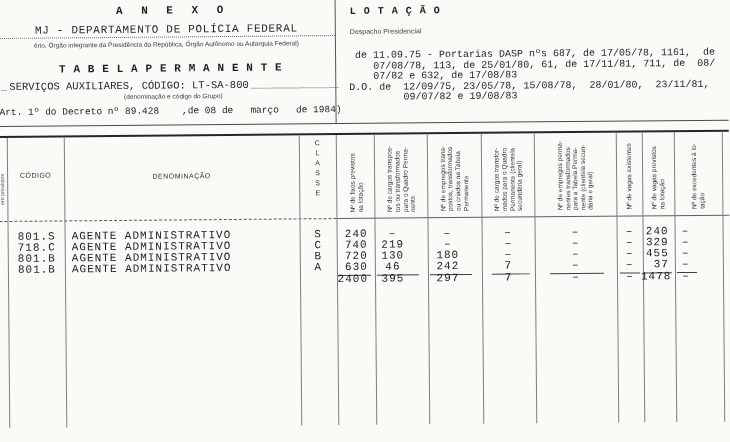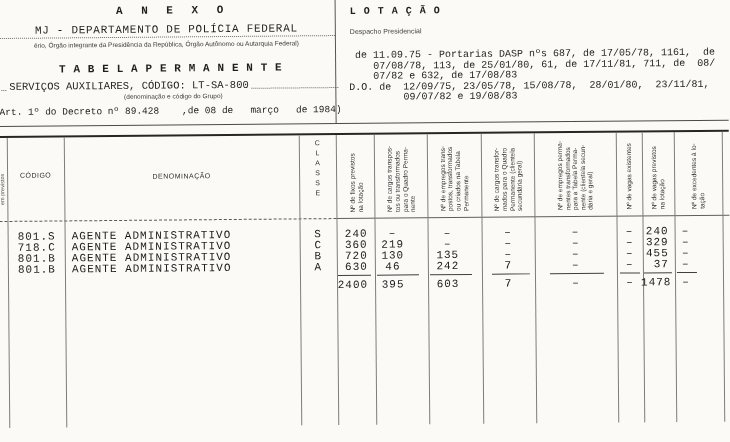--- a/index.html
+++ b/index.html
@@ -51,21 +51,21 @@
   .denhead{left:65px;top:174px;width:235px;text-align:center;font-size:7px;letter-spacing:0.5px;color:#2e2e2e;}
   .clahead{left:300px;top:142px;width:37px;height:76px;display:flex;justify-content:center;}
   .clahead span{writing-mode:vertical-rl;text-orientation:upright;
     font-size:7px;letter-spacing:3px;color:#2e2e2e;}
   .edgefrag{left:-25px;top:170px;width:60px;height:10px;transform:rotate(-90deg);
     font-size:5.5px;color:#555;white-space:nowrap;}
 
   
   .cell{position:absolute;font-family:"Liberation Mono","DejaVu Sans Mono",monospace;
     font-size:11px;letter-spacing:1px;color:#1d1d1d;white-space:nowrap;}
-  .r0{top:231px}.r1{top:242px}.r2{top:253px}.r3{top:264px}.rt{top:282px}
+  .r0{top:231px}.r1{top:242px}.r2{top:253px}.r3{top:264px}.rt{top:276px}
   .ccod{left:18px;width:50px;}
   .cden{left:72px;width:228px;}
   .ccla{left:303px;width:31px;text-align:center;}
   .cc1{left:336px;width:32px;text-align:right;}
   .cc2{left:375px;width:36px;text-align:center;}
   .cc3{left:428px;width:40px;text-align:center;}
   .cc4{left:482px;width:53px;text-align:center;}
   .cc5{left:535px;width:82px;text-align:center;}
   .cc6{left:617px;width:26px;text-align:center;}
   .cc7{left:641px;width:28px;text-align:right;}
@@ -190,32 +190,32 @@
   <div class="cell r1 cden">AGENTE ADMINISTRATIVO</div>
   <div class="cell r2 cden">AGENTE ADMINISTRATIVO</div>
   <div class="cell r3 cden">AGENTE ADMINISTRATIVO</div>
 
   <div class="cell r0 ccla">S</div>
   <div class="cell r1 ccla">C</div>
   <div class="cell r2 ccla">B</div>
   <div class="cell r3 ccla">A</div>
 
   <div class="cell r0 cc1">240</div>
-  <div class="cell r1 cc1">360</div>
+  <div class="cell r1 cc1">740</div>
   <div class="cell r2 cc1">720</div>
   <div class="cell r3 cc1">630</div>
 
   <div class="cell r0 cc2">–</div>
   <div class="cell r1 cc2">219</div>
   <div class="cell r2 cc2">130</div>
   <div class="cell r3 cc2">46</div>
 
   <div class="cell r0 cc3">–</div>
   <div class="cell r1 cc3">–</div>
-  <div class="cell r2 cc3">135</div>
+  <div class="cell r2 cc3">180</div>
   <div class="cell r3 cc3">242</div>
 
   <div class="cell r0 cc4">–</div>
   <div class="cell r1 cc4">–</div>
   <div class="cell r2 cc4">–</div>
   <div class="cell r3 cc4">7</div>
 
   <div class="cell r0 cc5">–</div>
   <div class="cell r1 cc5">–</div>
   <div class="cell r2 cc5">–</div>
@@ -240,21 +240,21 @@
   <div class="trule" style="left:377px;width:42px"></div>
   <div class="trule" style="left:430px;width:42px"></div>
   <div class="trule" style="left:492px;width:38px"></div>
   <div class="trule" style="left:550px;width:54px"></div>
   <div class="trule" style="left:620px;width:20px"></div>
   <div class="trule" style="left:644px;width:28px"></div>
   <div class="trule" style="left:677px;width:20px"></div>
 
   <div class="cell rt cc1">2400</div>
   <div class="cell rt cc2">395</div>
-  <div class="cell rt cc3">603</div>
+  <div class="cell rt cc3">297</div>
   <div class="cell rt cc4">7</div>
   <div class="cell rt cc5">–</div>
   <div class="cell rt cc6">–</div>
   <div class="cell rt cc7">1478</div>
   <div class="cell rt cc8">–</div>
 
  </div>
 </div>
 
 </body></html>

